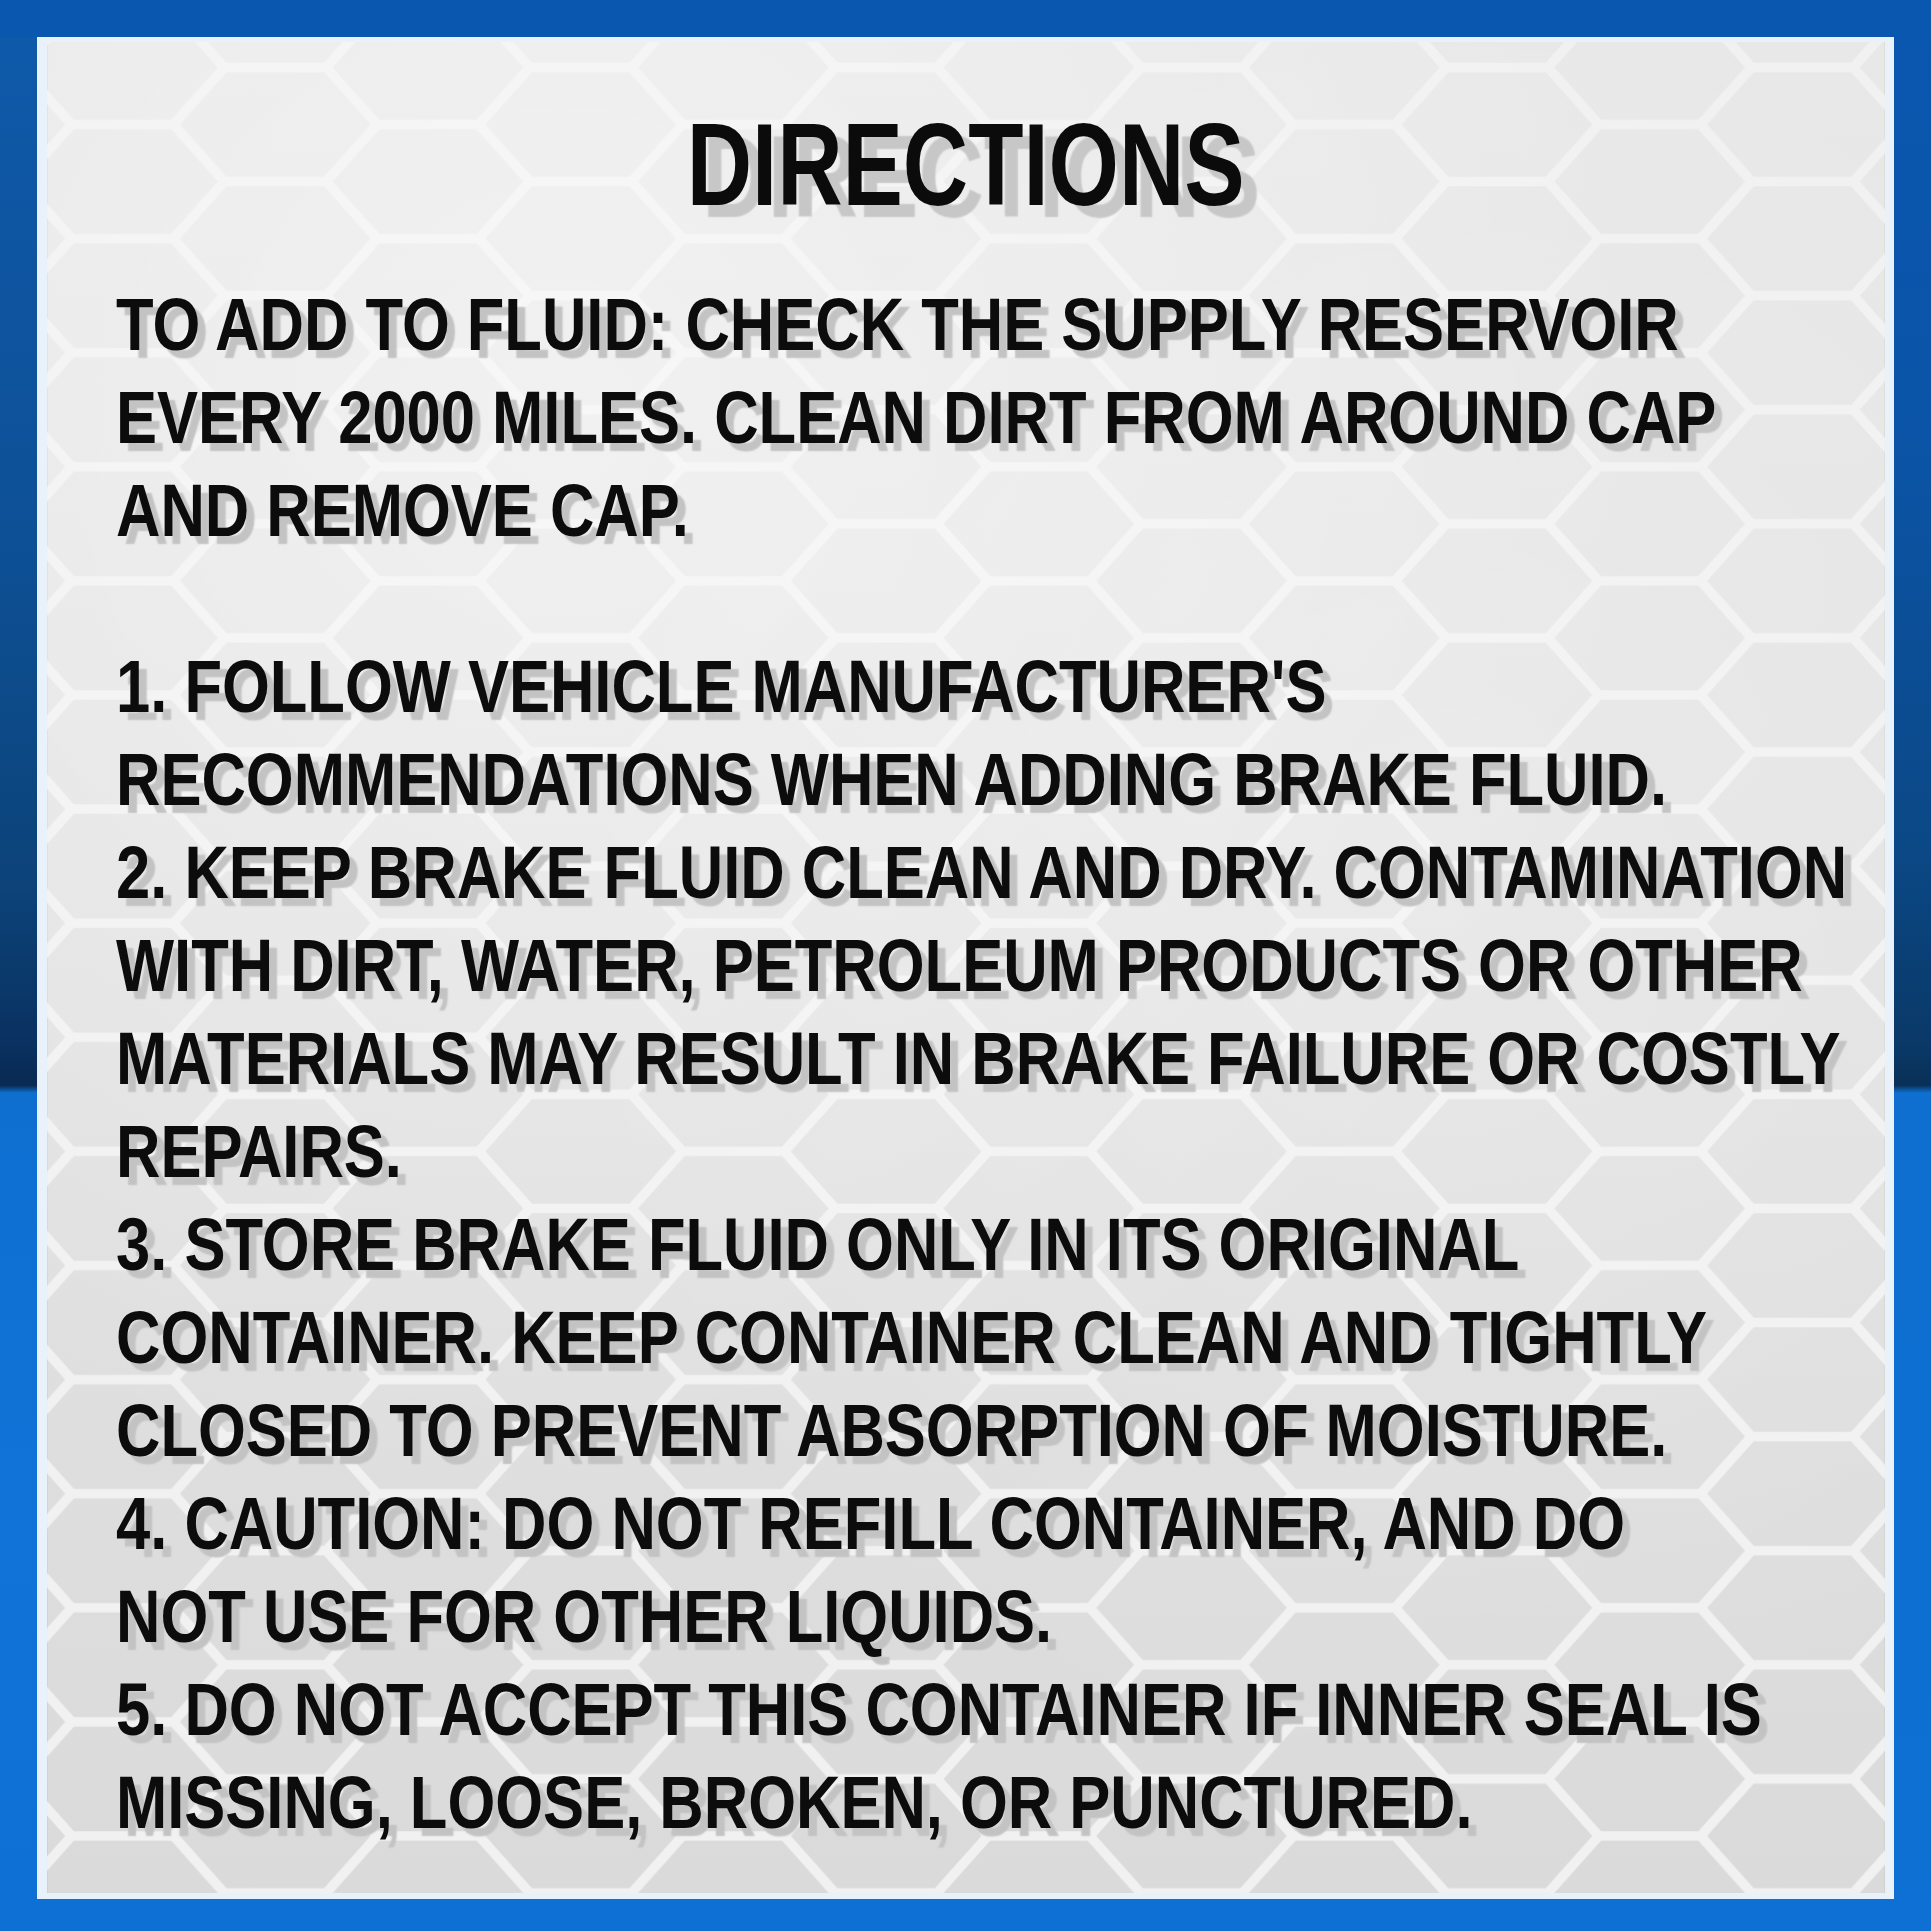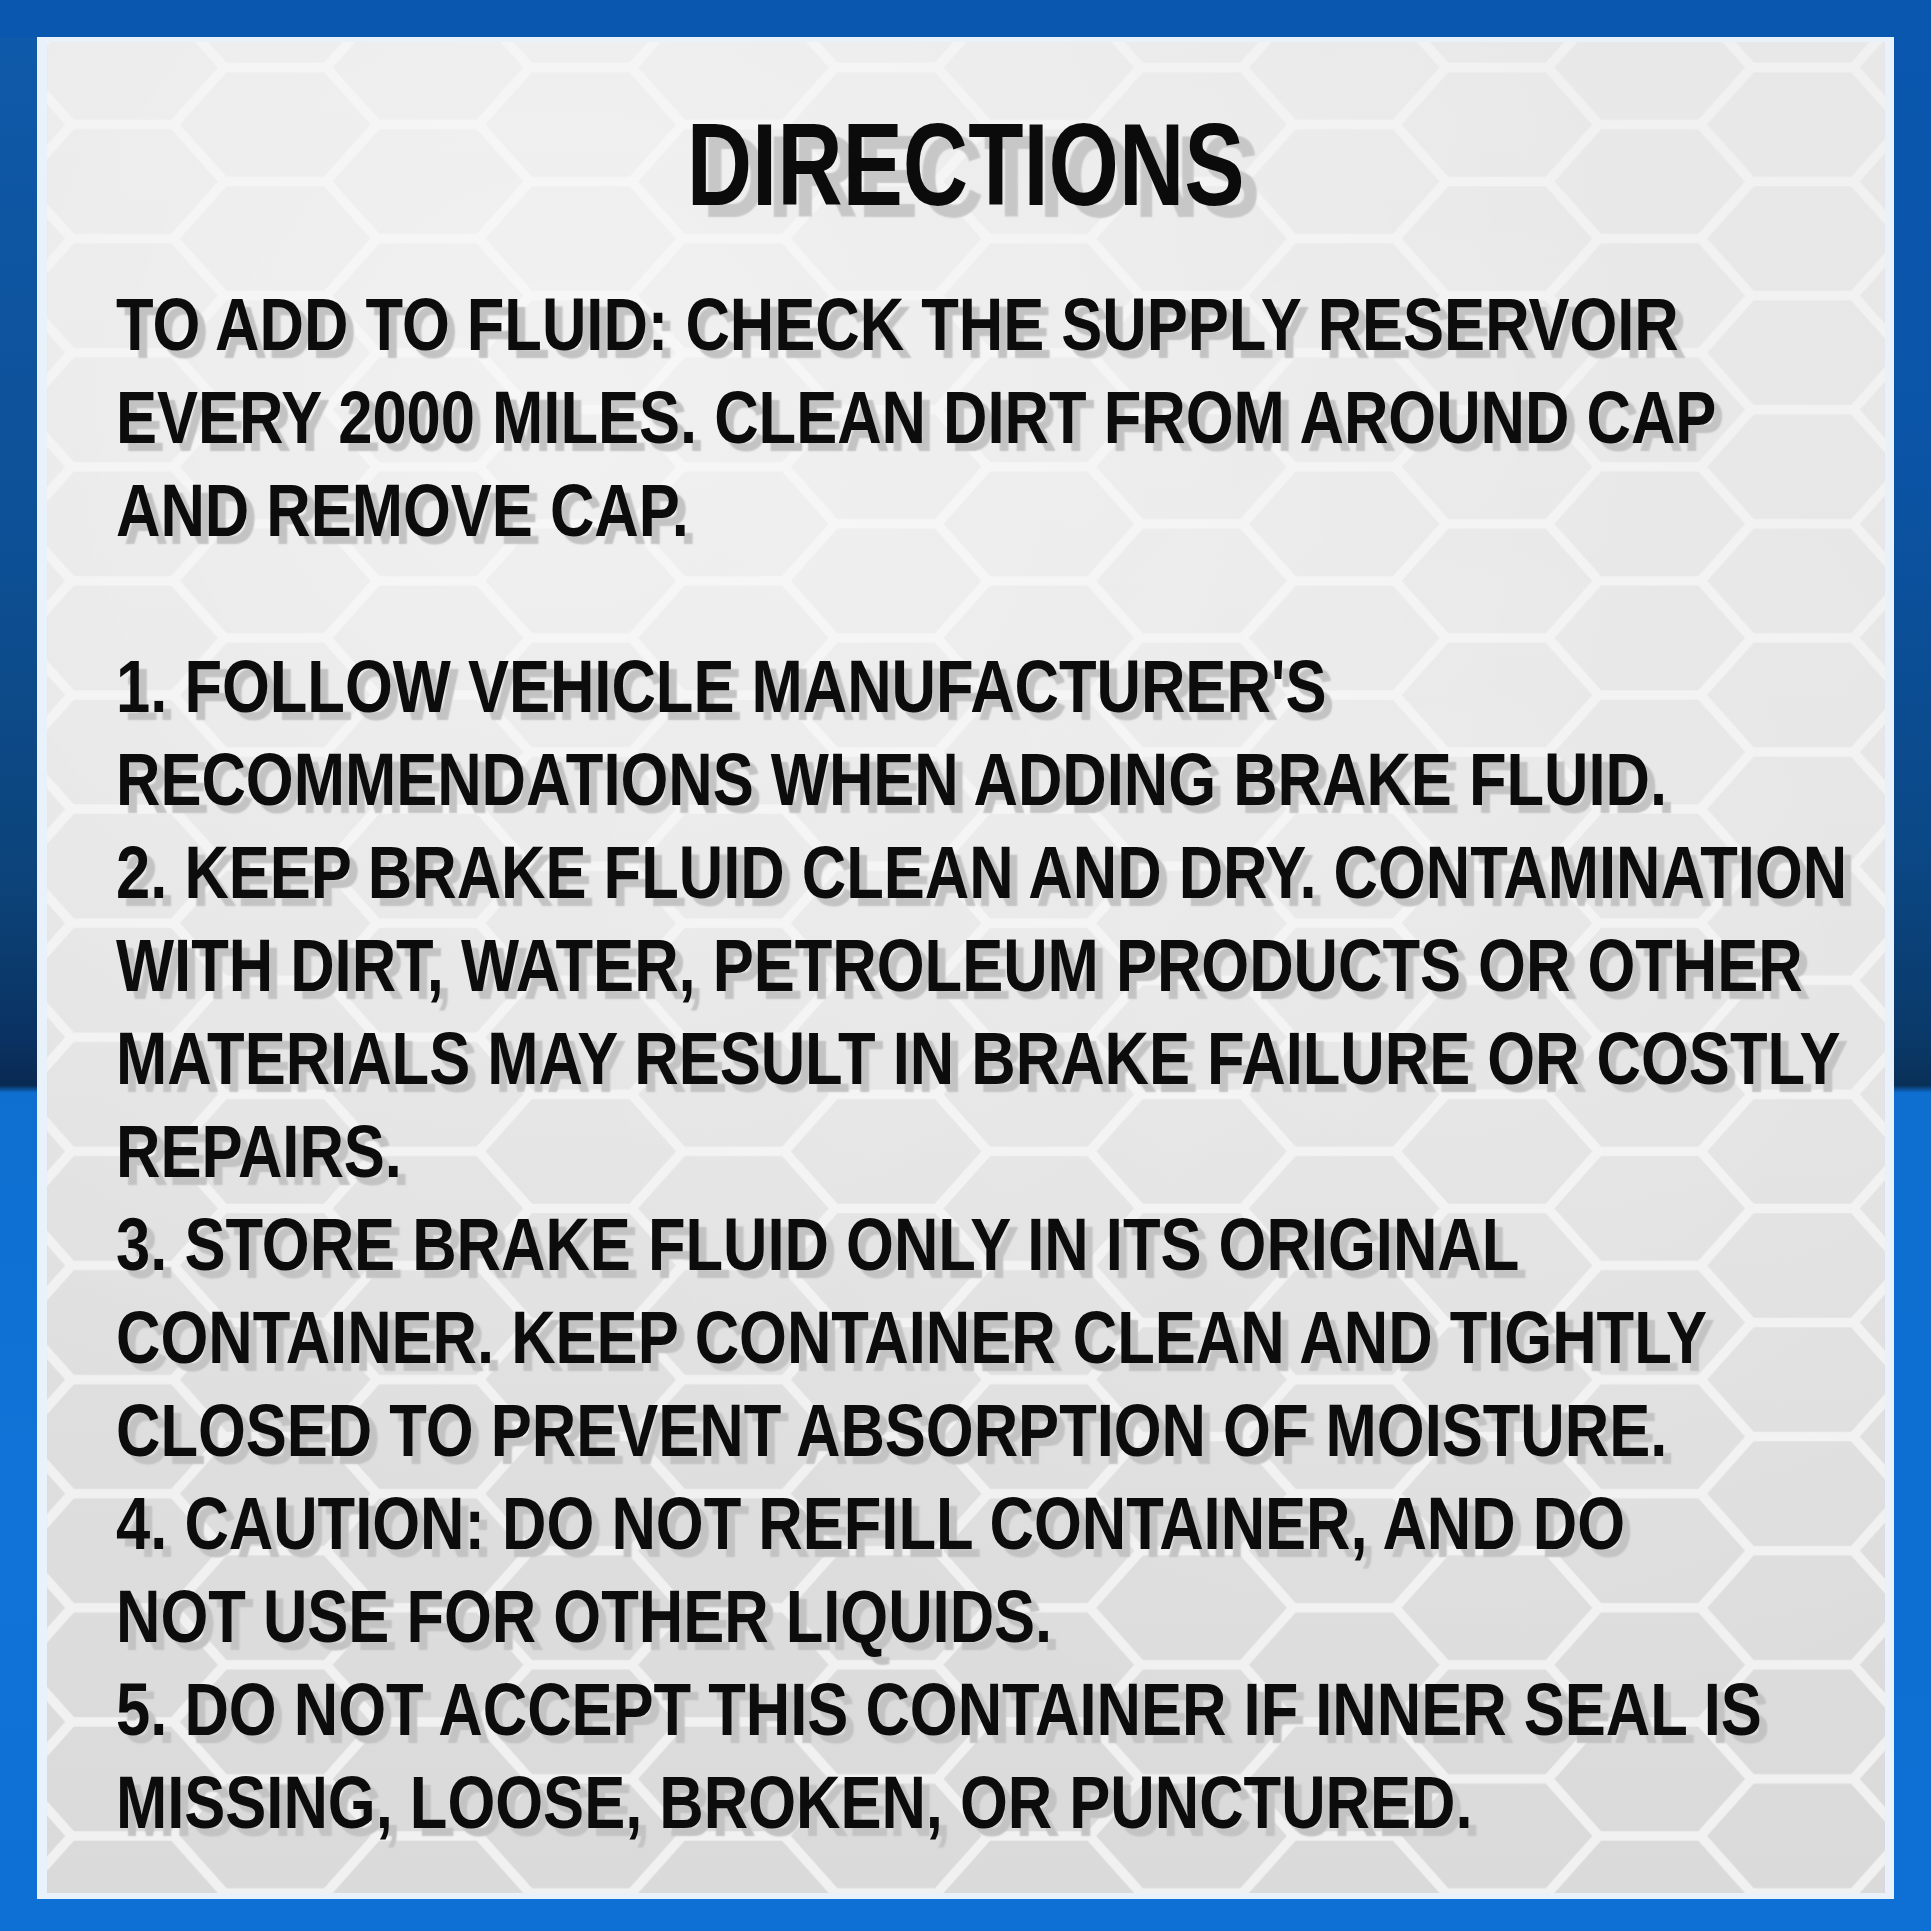--- a/index.html
+++ b/index.html
@@ -17,21 +17,21 @@
       #0a3968 54%,#093057 56.2%,#0e6fd1 56.6%,#0e6fd4 100%);}
   .frame-top{left:0;top:0;width:1931px;height:37px;background:#0a57b0;}
   .frame-bottom{left:0;bottom:0;width:1931px;height:33px;background:#0e6fd4;}
 
   
   .panel-edge{position:absolute;left:37px;top:37px;width:1857px;height:1862px;
     background:#e9f1fa;}
 
   
   .panel{position:absolute;left:47px;top:42px;width:1838px;height:1851px;
-    background:#f0abfc;overflow:hidden;}
+    background:#4d7c0f;overflow:hidden;}
   .hexbg{position:absolute;left:0;top:0;}
 
   
   .title-row{position:absolute;left:0;top:54px;width:100%;text-align:center;
     font-weight:700;font-size:116px;line-height:1.2;color:#0b0b0b;
     letter-spacing:0px;}
   .title-row .tt{display:inline-block;transform:scaleX(0.78);
     transform-origin:50% 50%;white-space:nowrap;
     text-shadow:20px 12.3px 1.8px #c7c7c7;}
 

